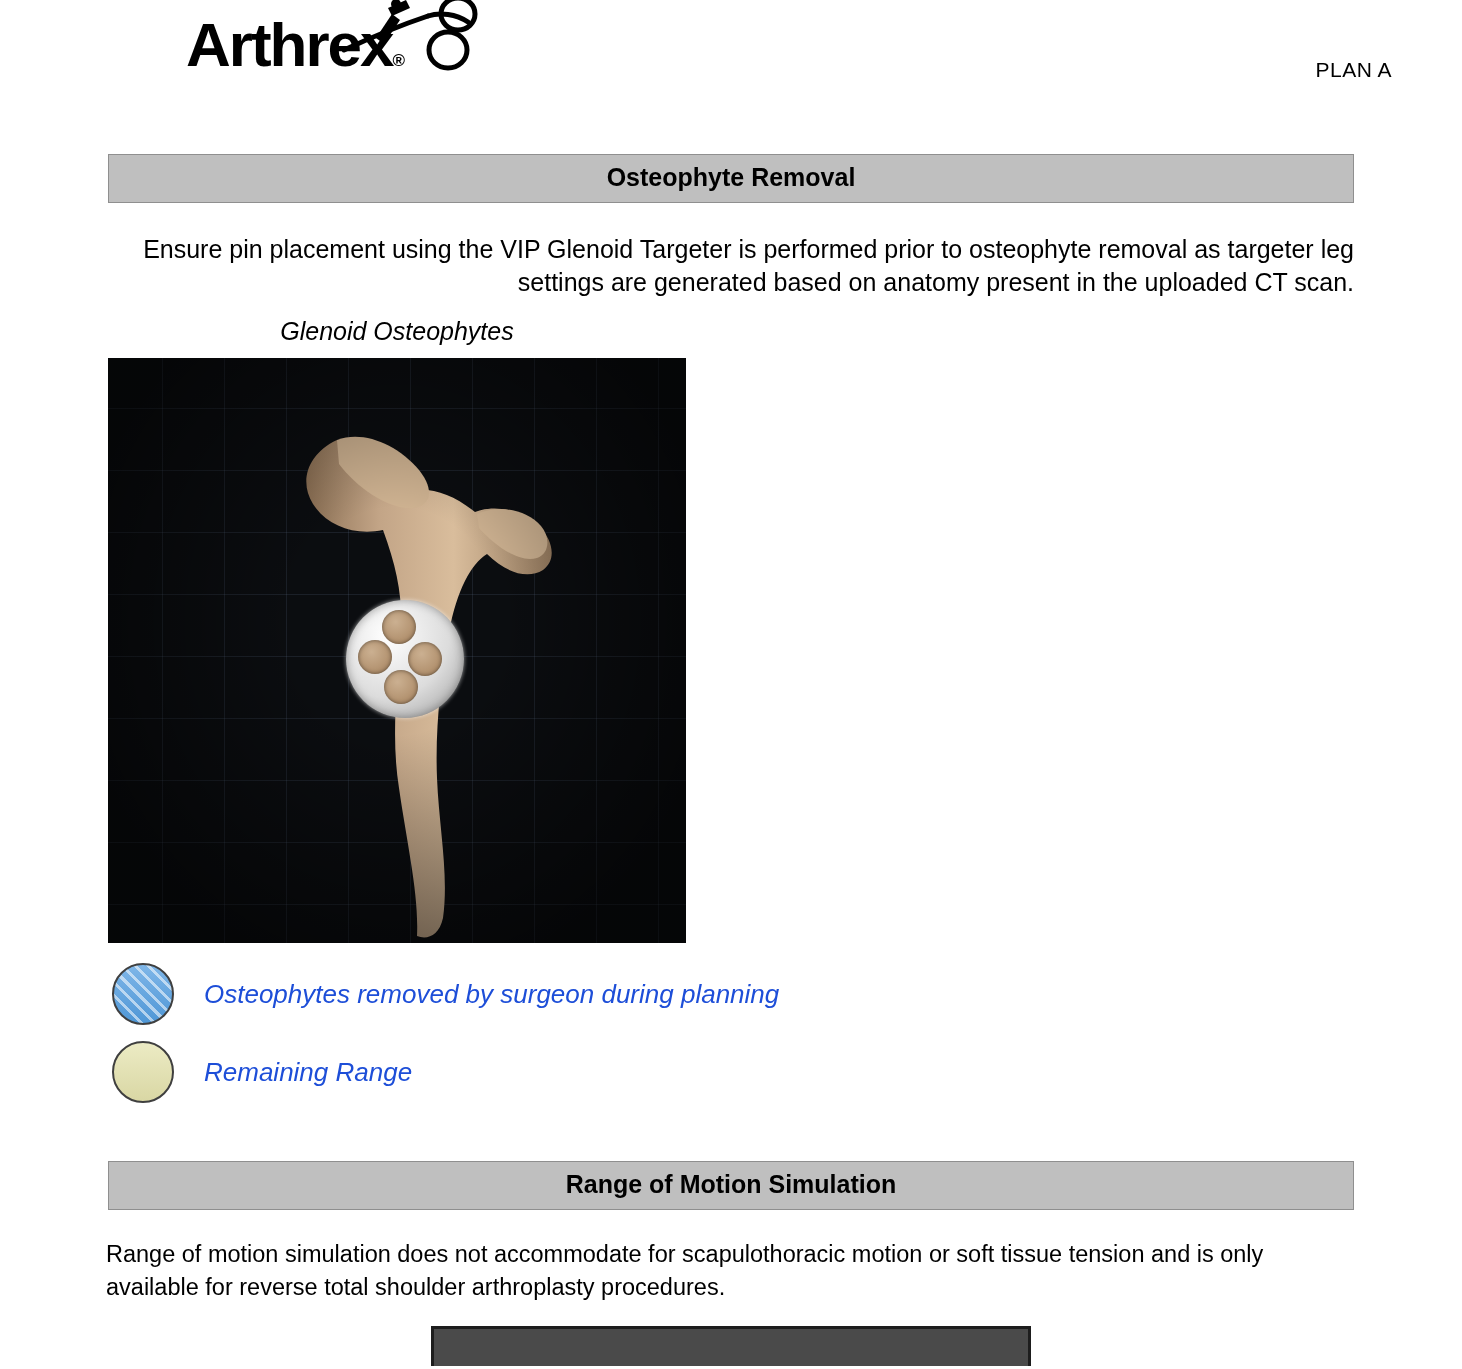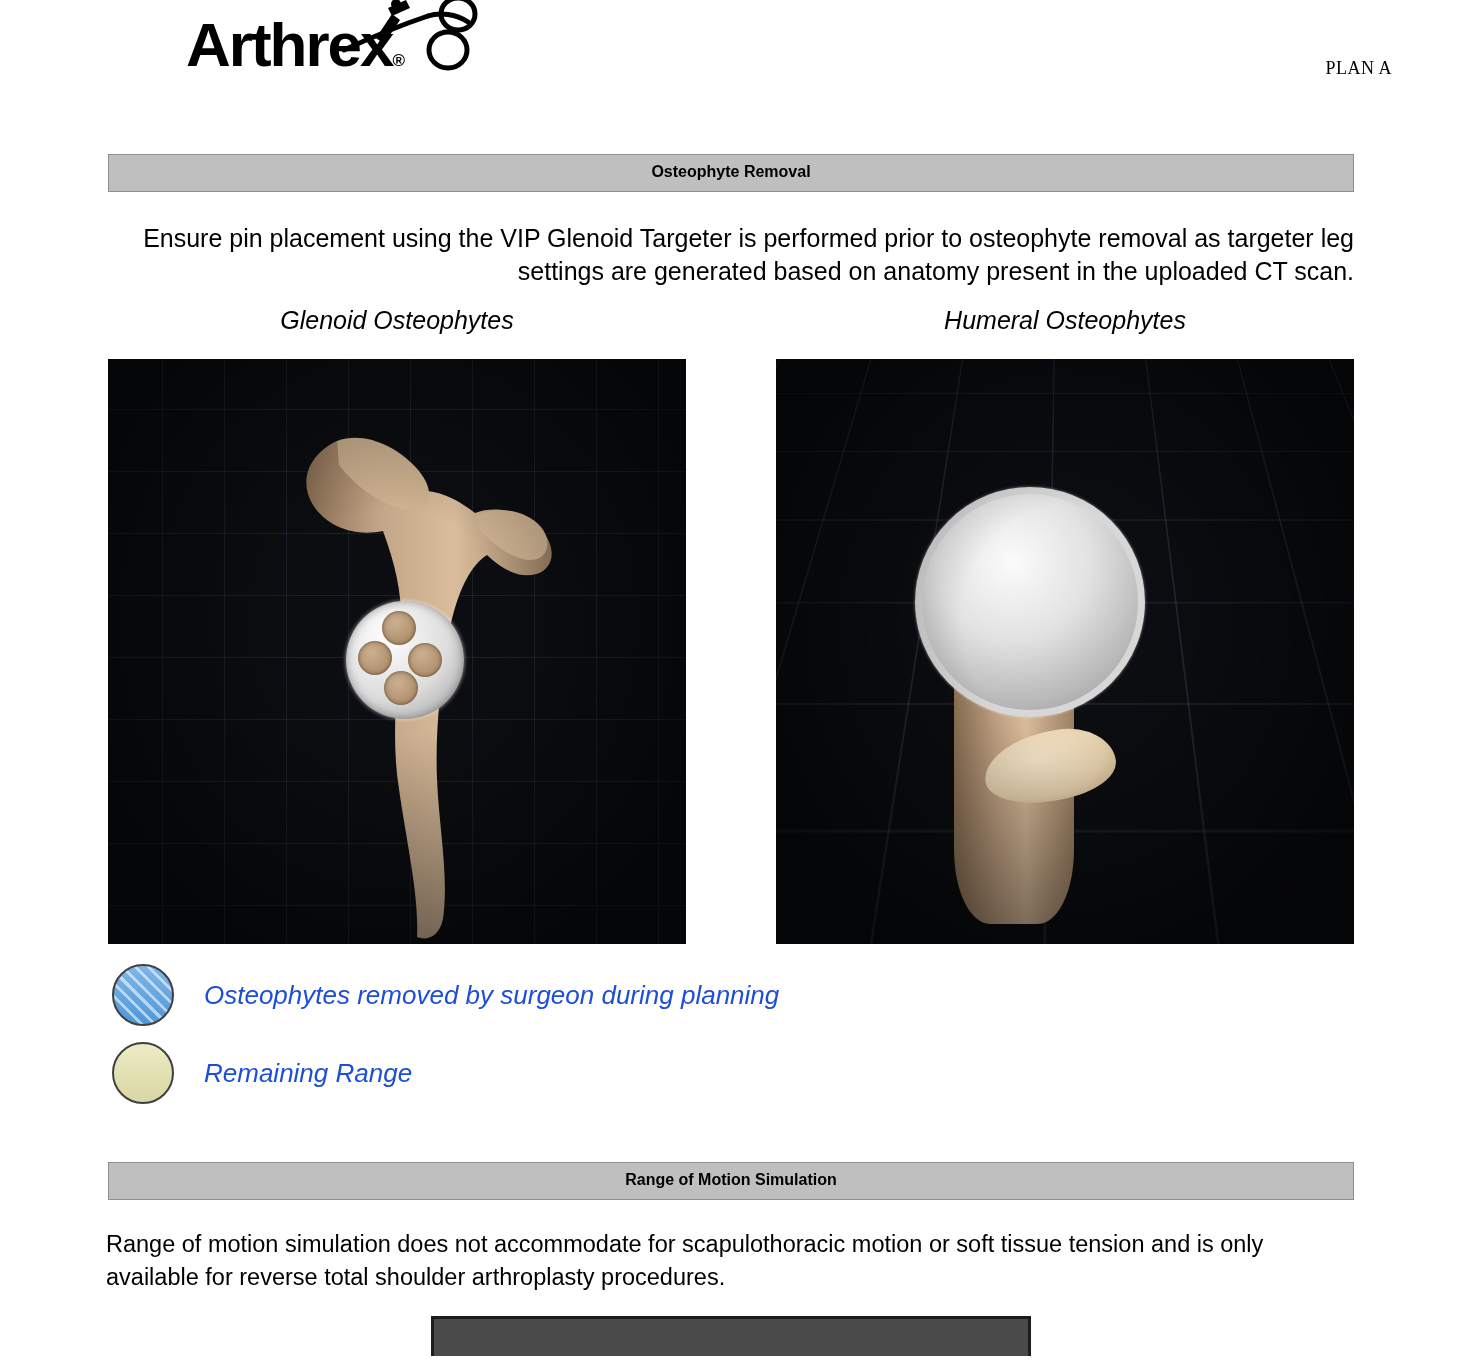--- a/index.html
+++ b/index.html
@@ -46,34 +46,33 @@
     position: absolute;
     left: 150px;
     top: -4px;
     width: 160px;
     height: 80px;
   }
   .plan-label {
     position: absolute;
     right: 70px;
     top: 58px;
-    font-size: 18px;
+    font-size: 21px;
     letter-spacing: 0.5px;
     color: #000;
-    font-family: Liberation Serif, serif;
   }
 
   
   .section-bar {
     margin: 0 auto;
     width: 1246px;
     background: #bfbfbf;
     border: 1px solid #8f8f8f;
     text-align: center;
-    font-size: 16px;
+    font-size: 25px;
     font-weight: bold;
     padding: 8px 0 10px 0;
     box-sizing: border-box;
     color: #000;
   }
   #osteophyte-bar { margin-top: 34px; }
 
   .paragraph {
     width: 1246px;
     margin: 30px auto 0 auto;
@@ -88,21 +87,21 @@
     width: 1246px;
     margin: 18px auto 0 auto;
     display: flex;
     justify-content: space-between;
   }
   .image-block { width: 578px; }
   .image-caption {
     text-align: center;
     font-style: italic;
     font-size: 25px;
-    margin-bottom: 24px;
+    margin-bottom: 12px;
     color: #000;
   }
   .render {
     position: relative;
     width: 578px;
     height: 585px;
     background: #0b0d10;
     overflow: hidden;
   }
   .grid-bg {
@@ -312,32 +311,20 @@
       <div class="targeter">
         <div class="t-hole" style="left:36px; top:10px;"></div>
         <div class="t-hole" style="left:12px; top:40px;"></div>
         <div class="t-hole" style="left:62px; top:42px;"></div>
         <div class="t-hole" style="left:38px; top:70px;"></div>
       </div>
       <div class="vignette"></div>
     </div>
   </div>
 
-  <div class="image-block">
-    <div class="image-caption">Humeral Osteophytes</div>
-    <div class="render">
-      <div class="grid-bg perspective"></div>
-      <div class="hum-bone"></div>
-      <div class="hum-osteo"></div>
-      <div class="hum-collar"></div>
-      <div class="hum-tab"></div>
-      <div class="hum-head"></div>
-      <div class="vignette"></div>
-    </div>
-  </div>
 </div>
 
 <div class="legend">
   <div class="legend-row">
     <div class="swatch swatch-blue"></div>
     <div class="legend-text">Osteophytes removed by surgeon during planning</div>
   </div>
   <div class="legend-row">
     <div class="swatch swatch-bone"></div>
     <div class="legend-text">Remaining Range</div>

